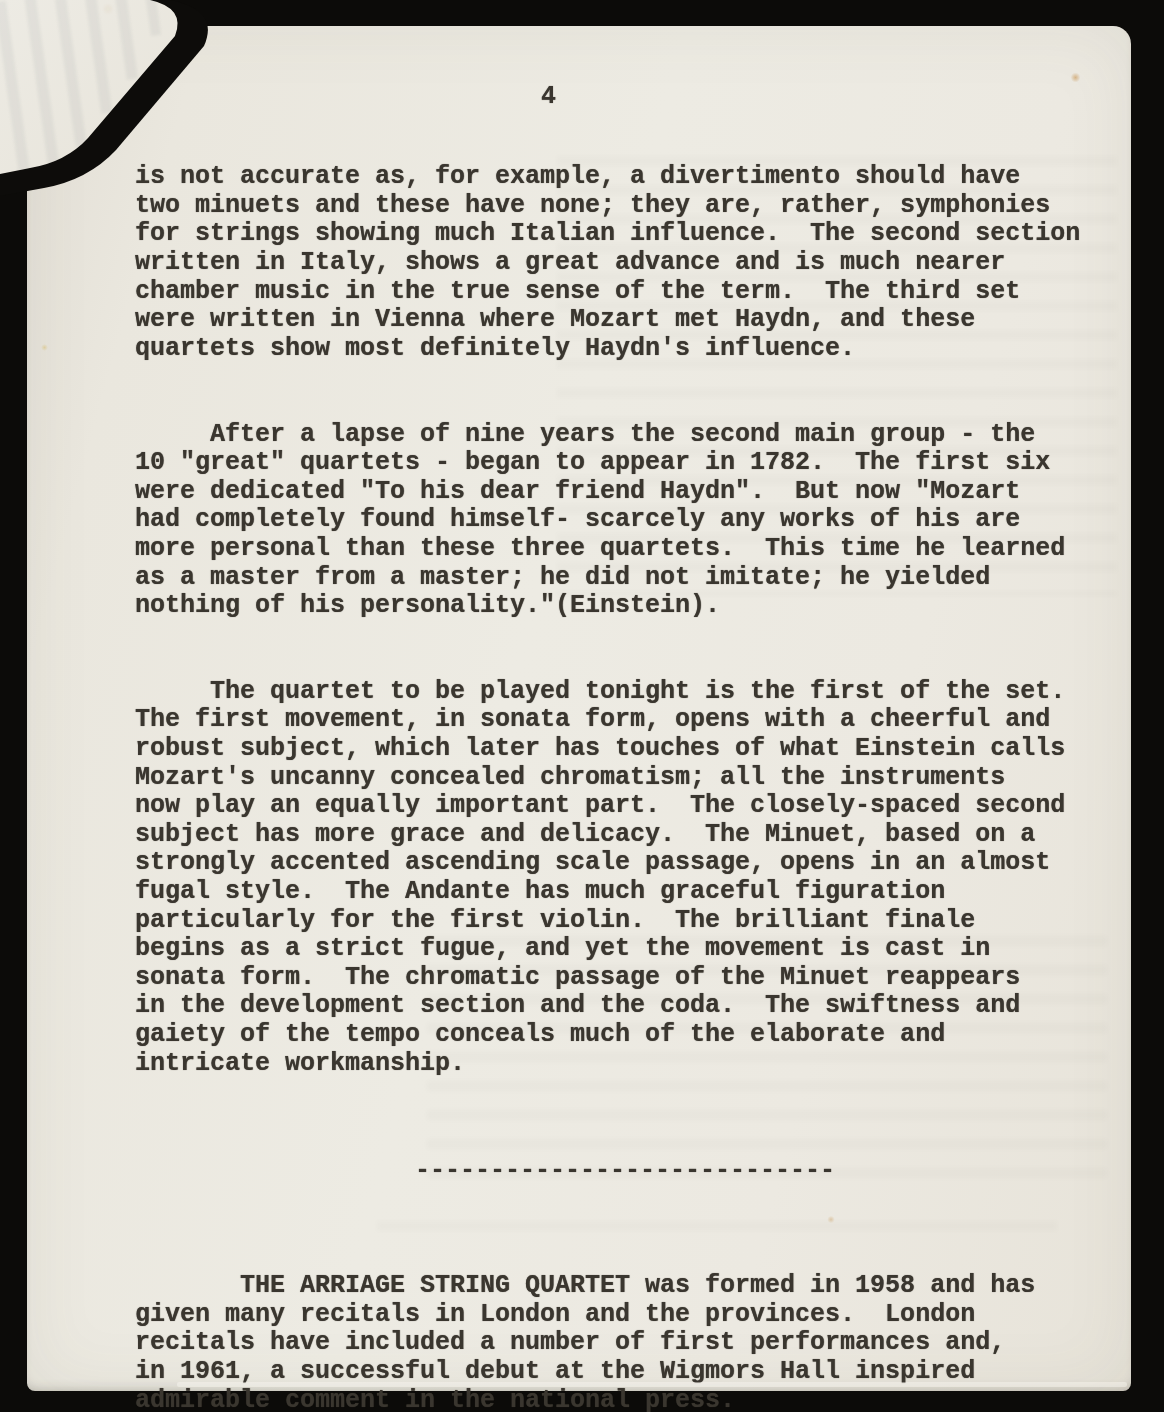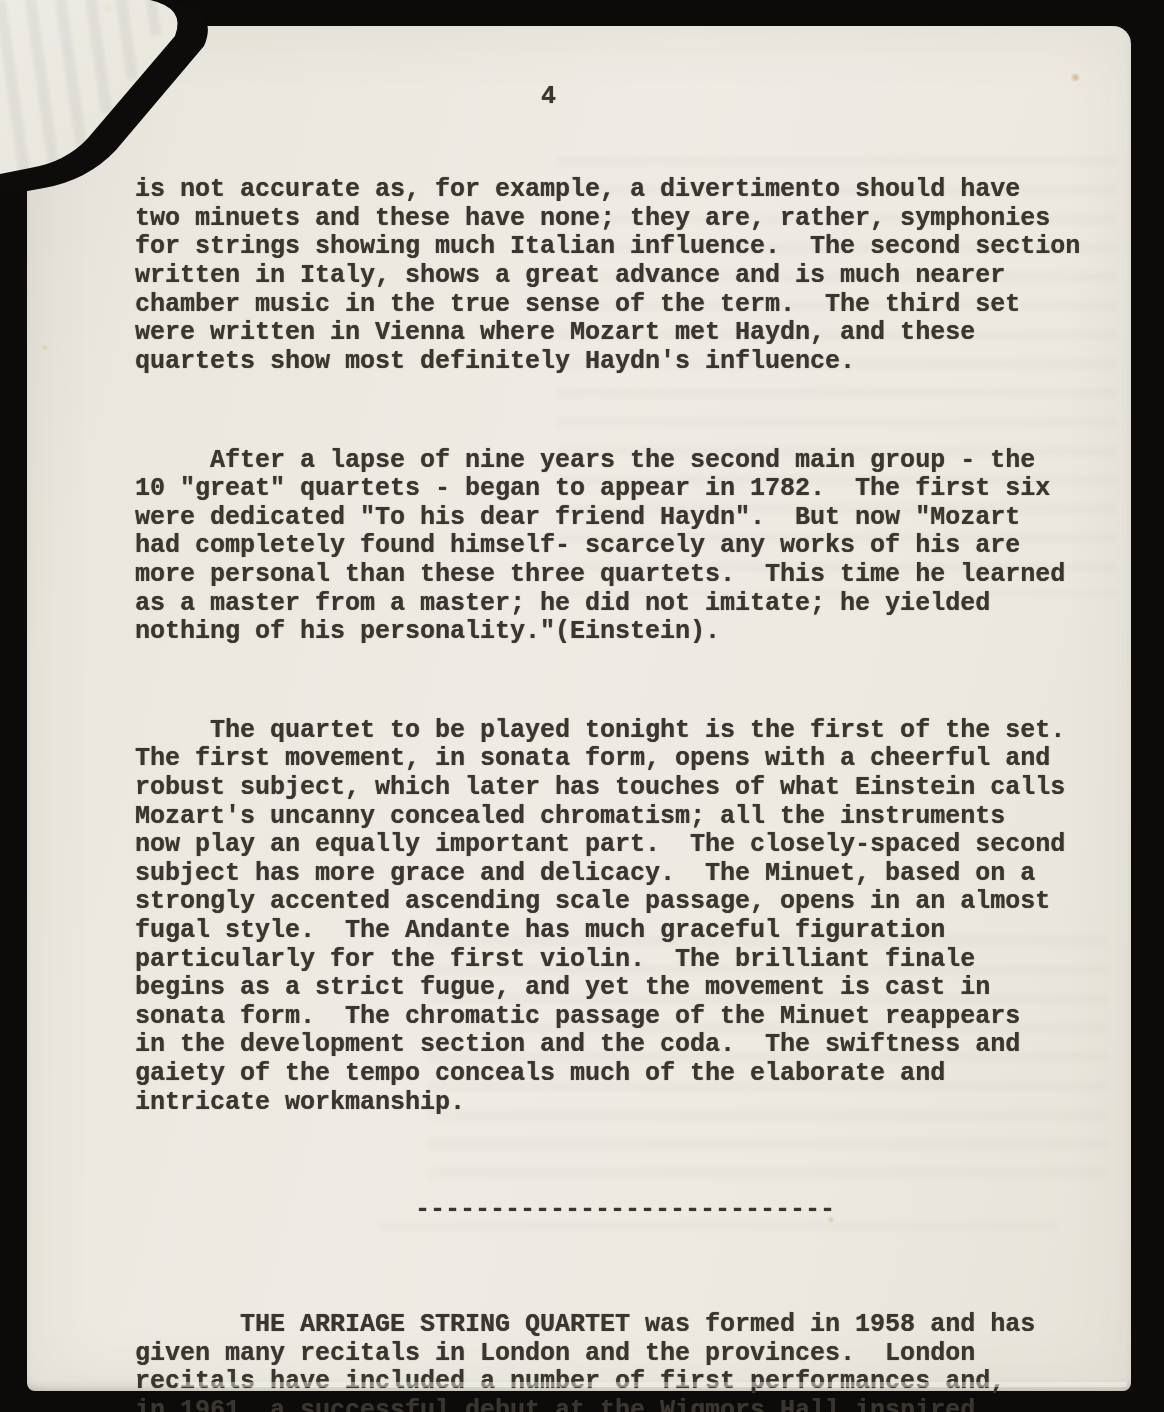--- a/index.html
+++ b/index.html
@@ -31,21 +31,21 @@
   .text{
     position:absolute;
     left:108px;top:80px;
     width:980px;
     font-size:25px;line-height:28.6px;
     font-weight:700;
     color:#3a362f;
     text-shadow:0 0 1px rgba(58,54,47,.70), 0.4px 0.4px 0 rgba(58,54,47,.25);
     white-space:pre;
   }
-  .para{white-space:pre;margin-top:13px;}
+  .para{white-space:pre;}
   .para-arriage{margin-top:29px;}
   .separator{
     white-space:pre;
     padding-left:280px;
     letter-spacing:0;
     font-weight:700;
   }
   .sep-top{margin-top:22px;}
   
   .ghost{

